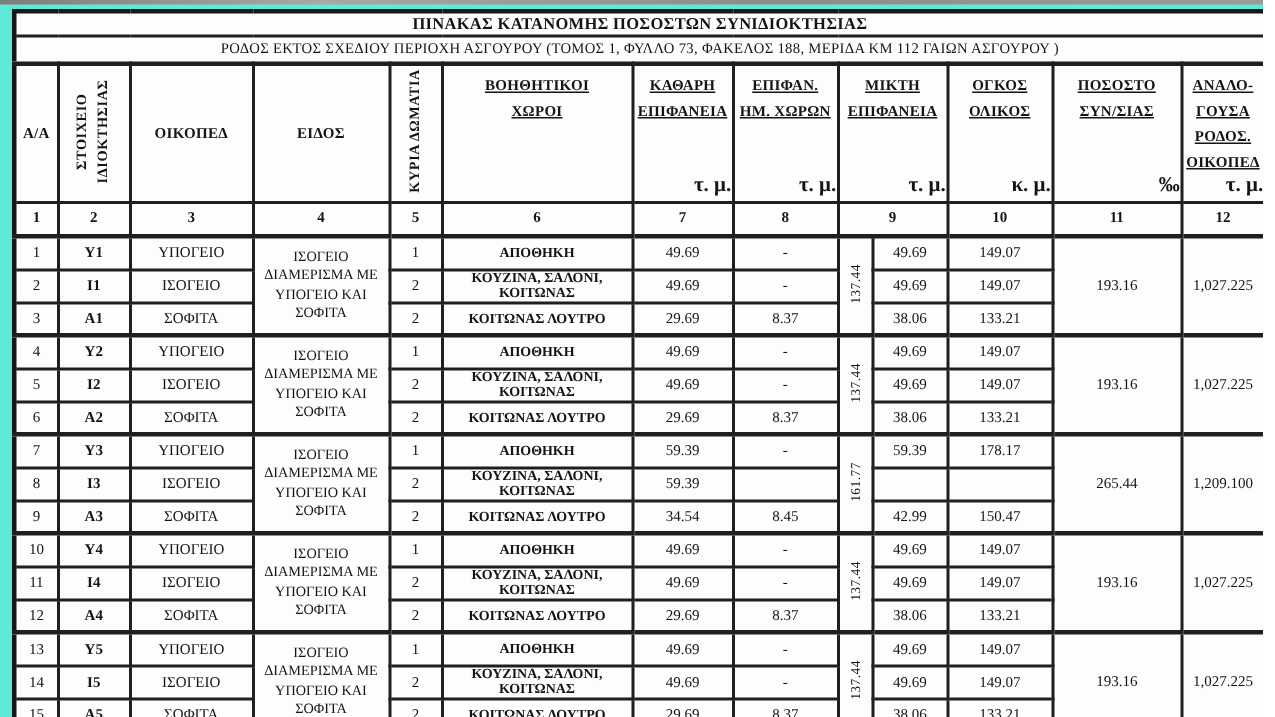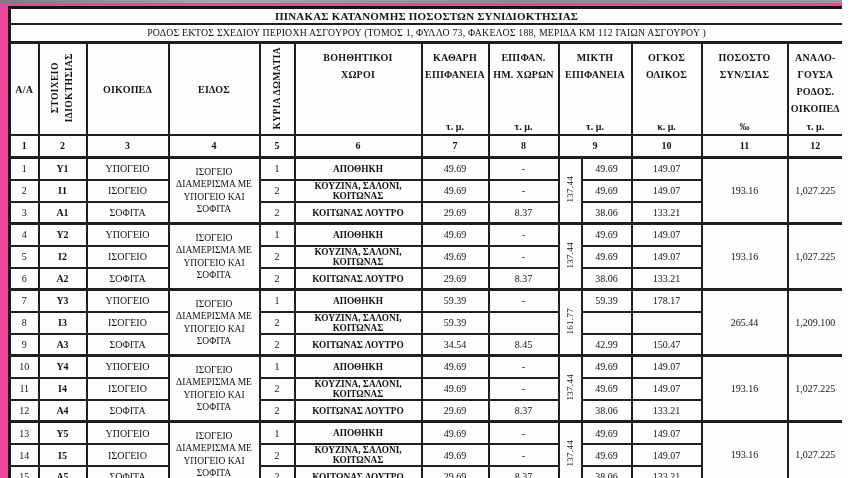--- a/index.html
+++ b/index.html
@@ -2,21 +2,21 @@
 <html><head>
 <meta charset="utf-8">
 <style>
   html,body{margin:0;padding:0;}
   body{
     width:850px;height:478px;
     background:#ffffff;
     font-family:"Liberation Serif","DejaVu Serif",serif;
     color:#141414;
   }
-  .page{position:relative;width:842px;height:478px;background:#ec4899;overflow:hidden;}
+  .page{position:relative;width:842px;height:478px;background:#5eead4;overflow:hidden;}
   .scan-top{position:absolute;top:0;left:0;width:850px;height:3px;
     background:linear-gradient(90deg,#7d7d7d,#a8a8a8 25%,#8c8c8c 60%,#9b9b9b);}
   table.main{
     position:absolute;left:8px;top:6px;width:834px;
     border-collapse:collapse;table-layout:fixed;
     border:3px solid #161616;
     background:#fdfdfc;
   }
   td{
     border:2px solid #1f1f1f;
@@ -24,23 +24,23 @@
     padding:0;font-size:10px;line-height:1.15;overflow:hidden;
     color:#141414;
   }
   .thin-l{border-left-width:1px;}
   
   .title-row td{height:14px;font-weight:bold;font-size:11px;letter-spacing:.2px;border-bottom-width:1px;}
   .subtitle-row td{height:16px;font-size:9.8px;letter-spacing:.2px;border-bottom-width:3px;}
   
   .hr td{height:90px;font-weight:bold;font-size:10px;position:relative;}
   .hl{white-space:pre-line;line-height:1.7;letter-spacing:.2px;}
-  .top{vertical-align:top;}
+  .top{vertical-align:top;text-decoration:underline;}
   .top .hl{margin-top:5px;}
-  .unit{position:absolute;bottom:2px;left:0;right:0;text-align:center;font-size:10px;font-weight:bold;}
+  .unit{position:absolute;bottom:2px;left:0;right:0;text-align:right;font-size:14px;font-weight:bold;}
   .vtext{
     display:inline-block;
     writing-mode:vertical-rl;transform:rotate(180deg);
     white-space:pre-line;line-height:1.5;
     font-weight:bold;font-size:9.5px;letter-spacing:.4px;
   }
   
   .nr td{height:20px;font-weight:bold;border-bottom-width:3px;}
   
   .dr td{height:20px;}

